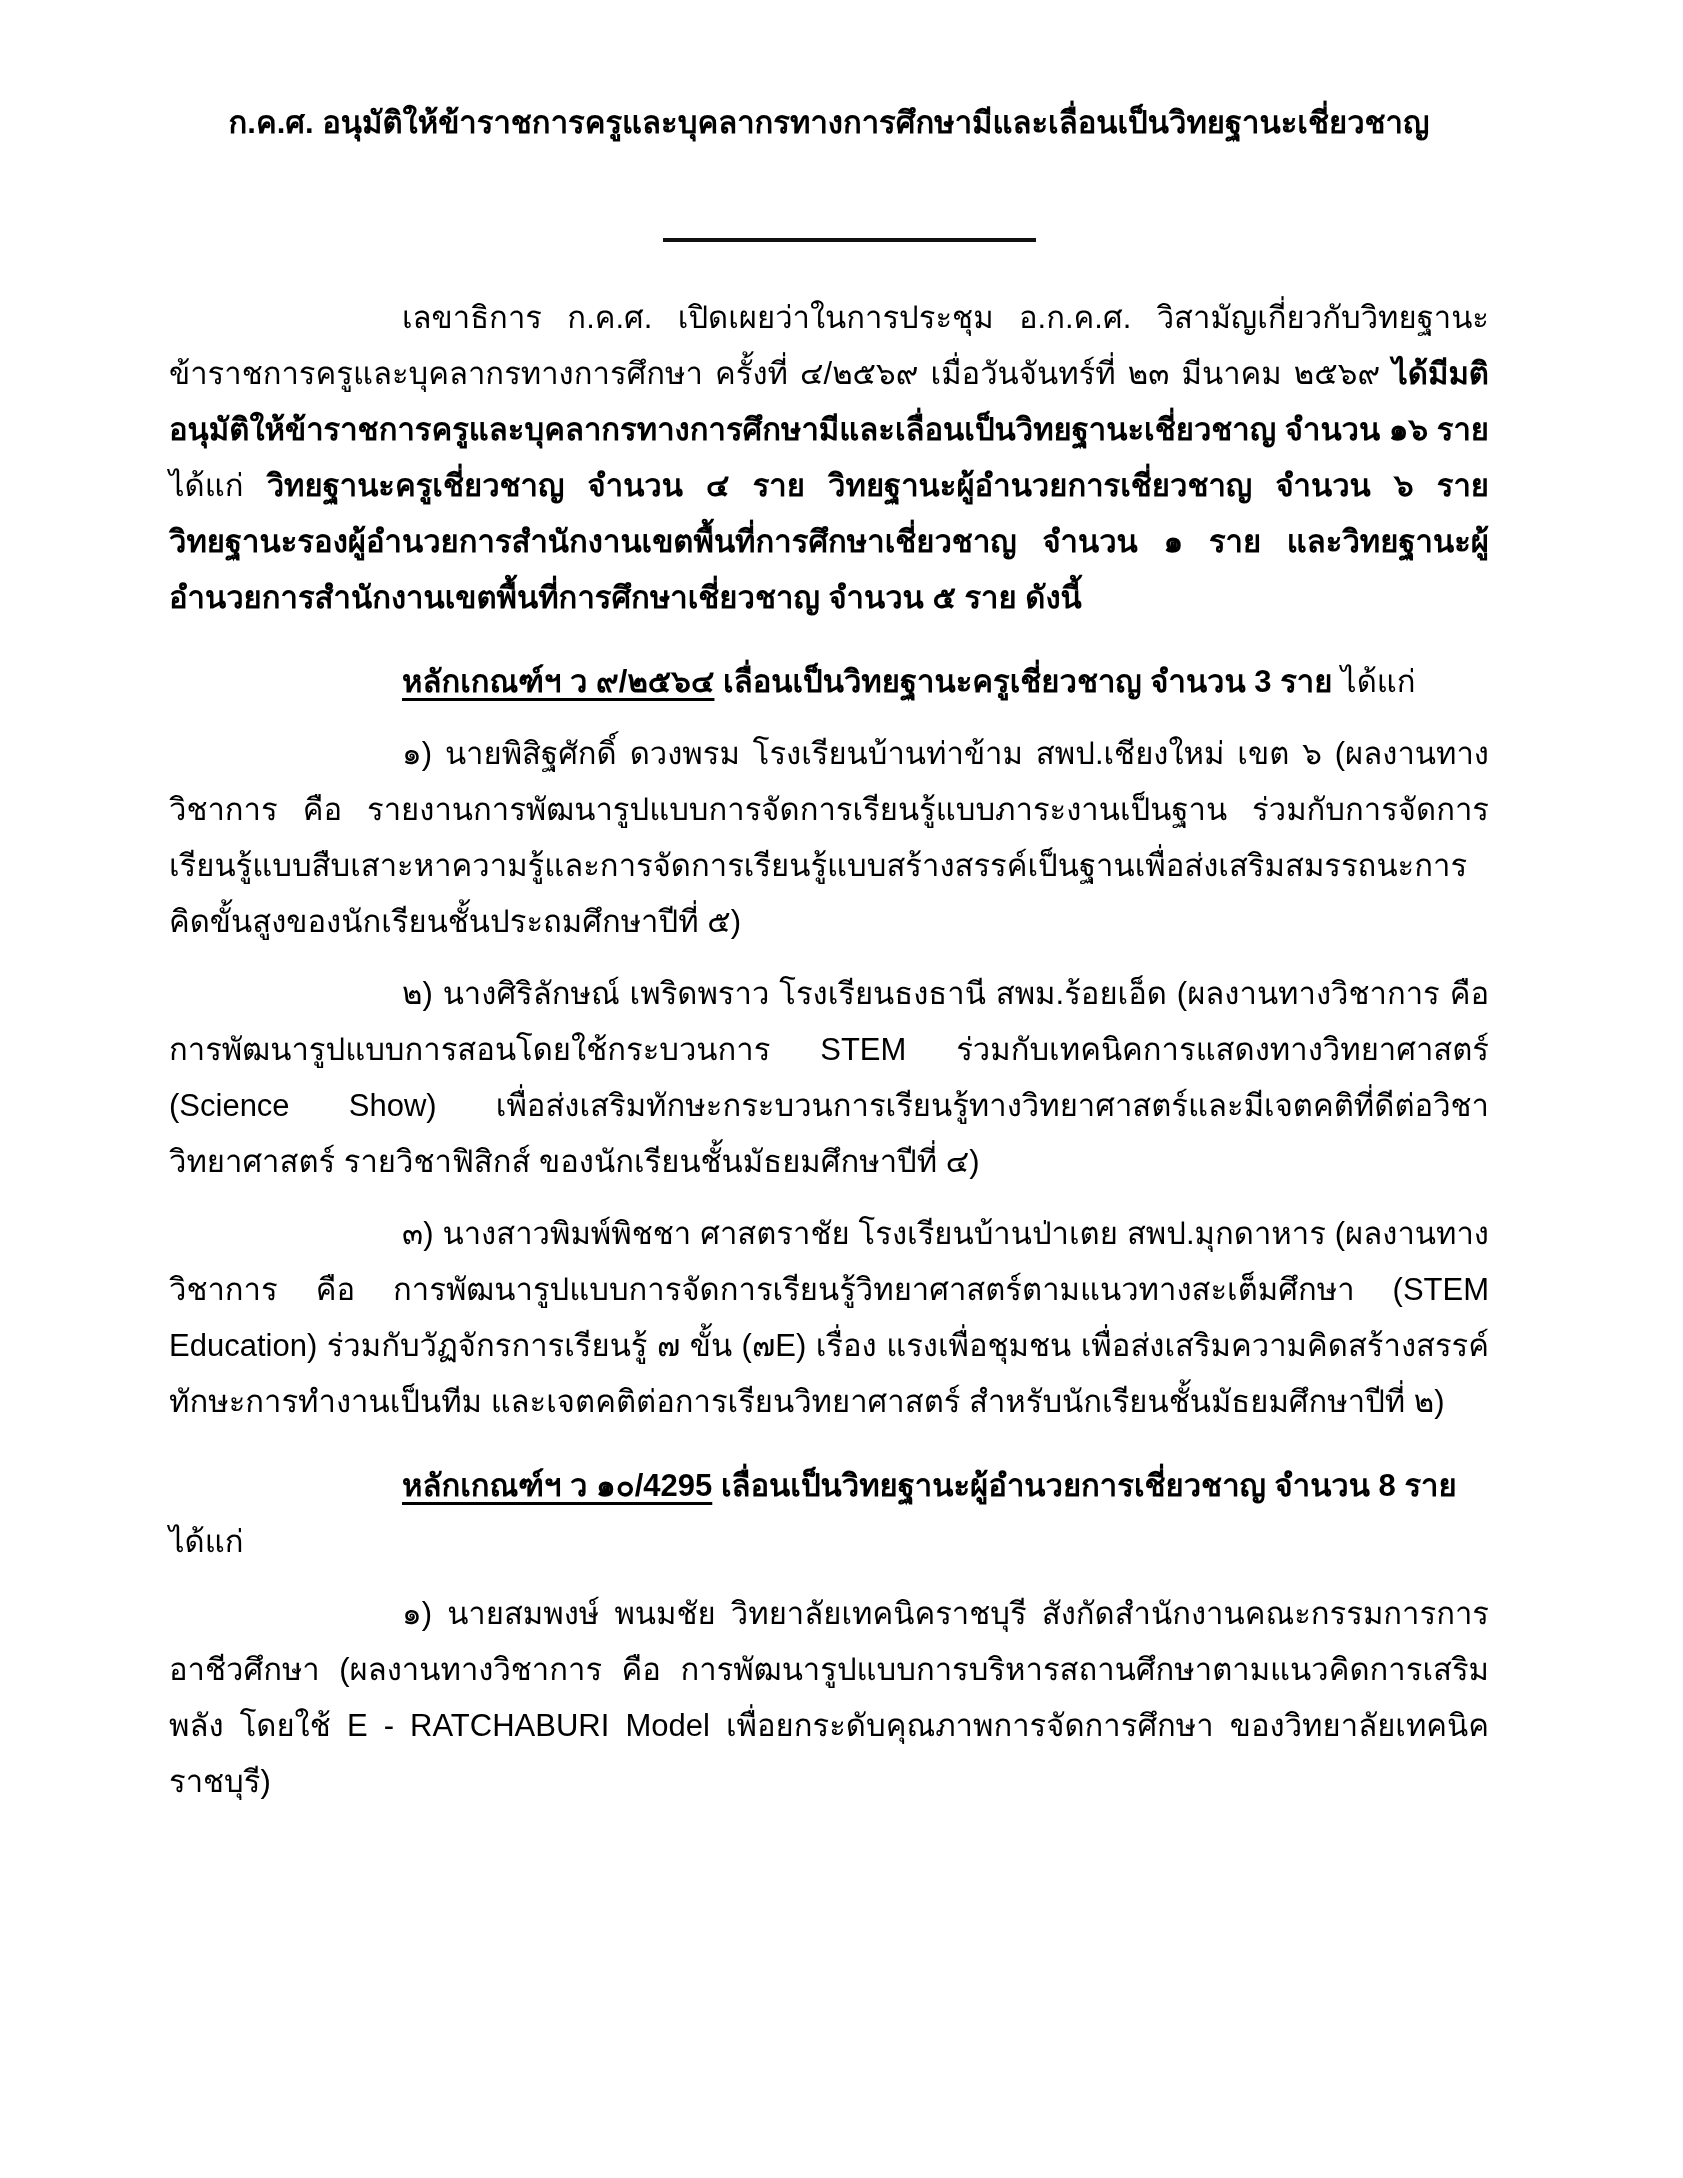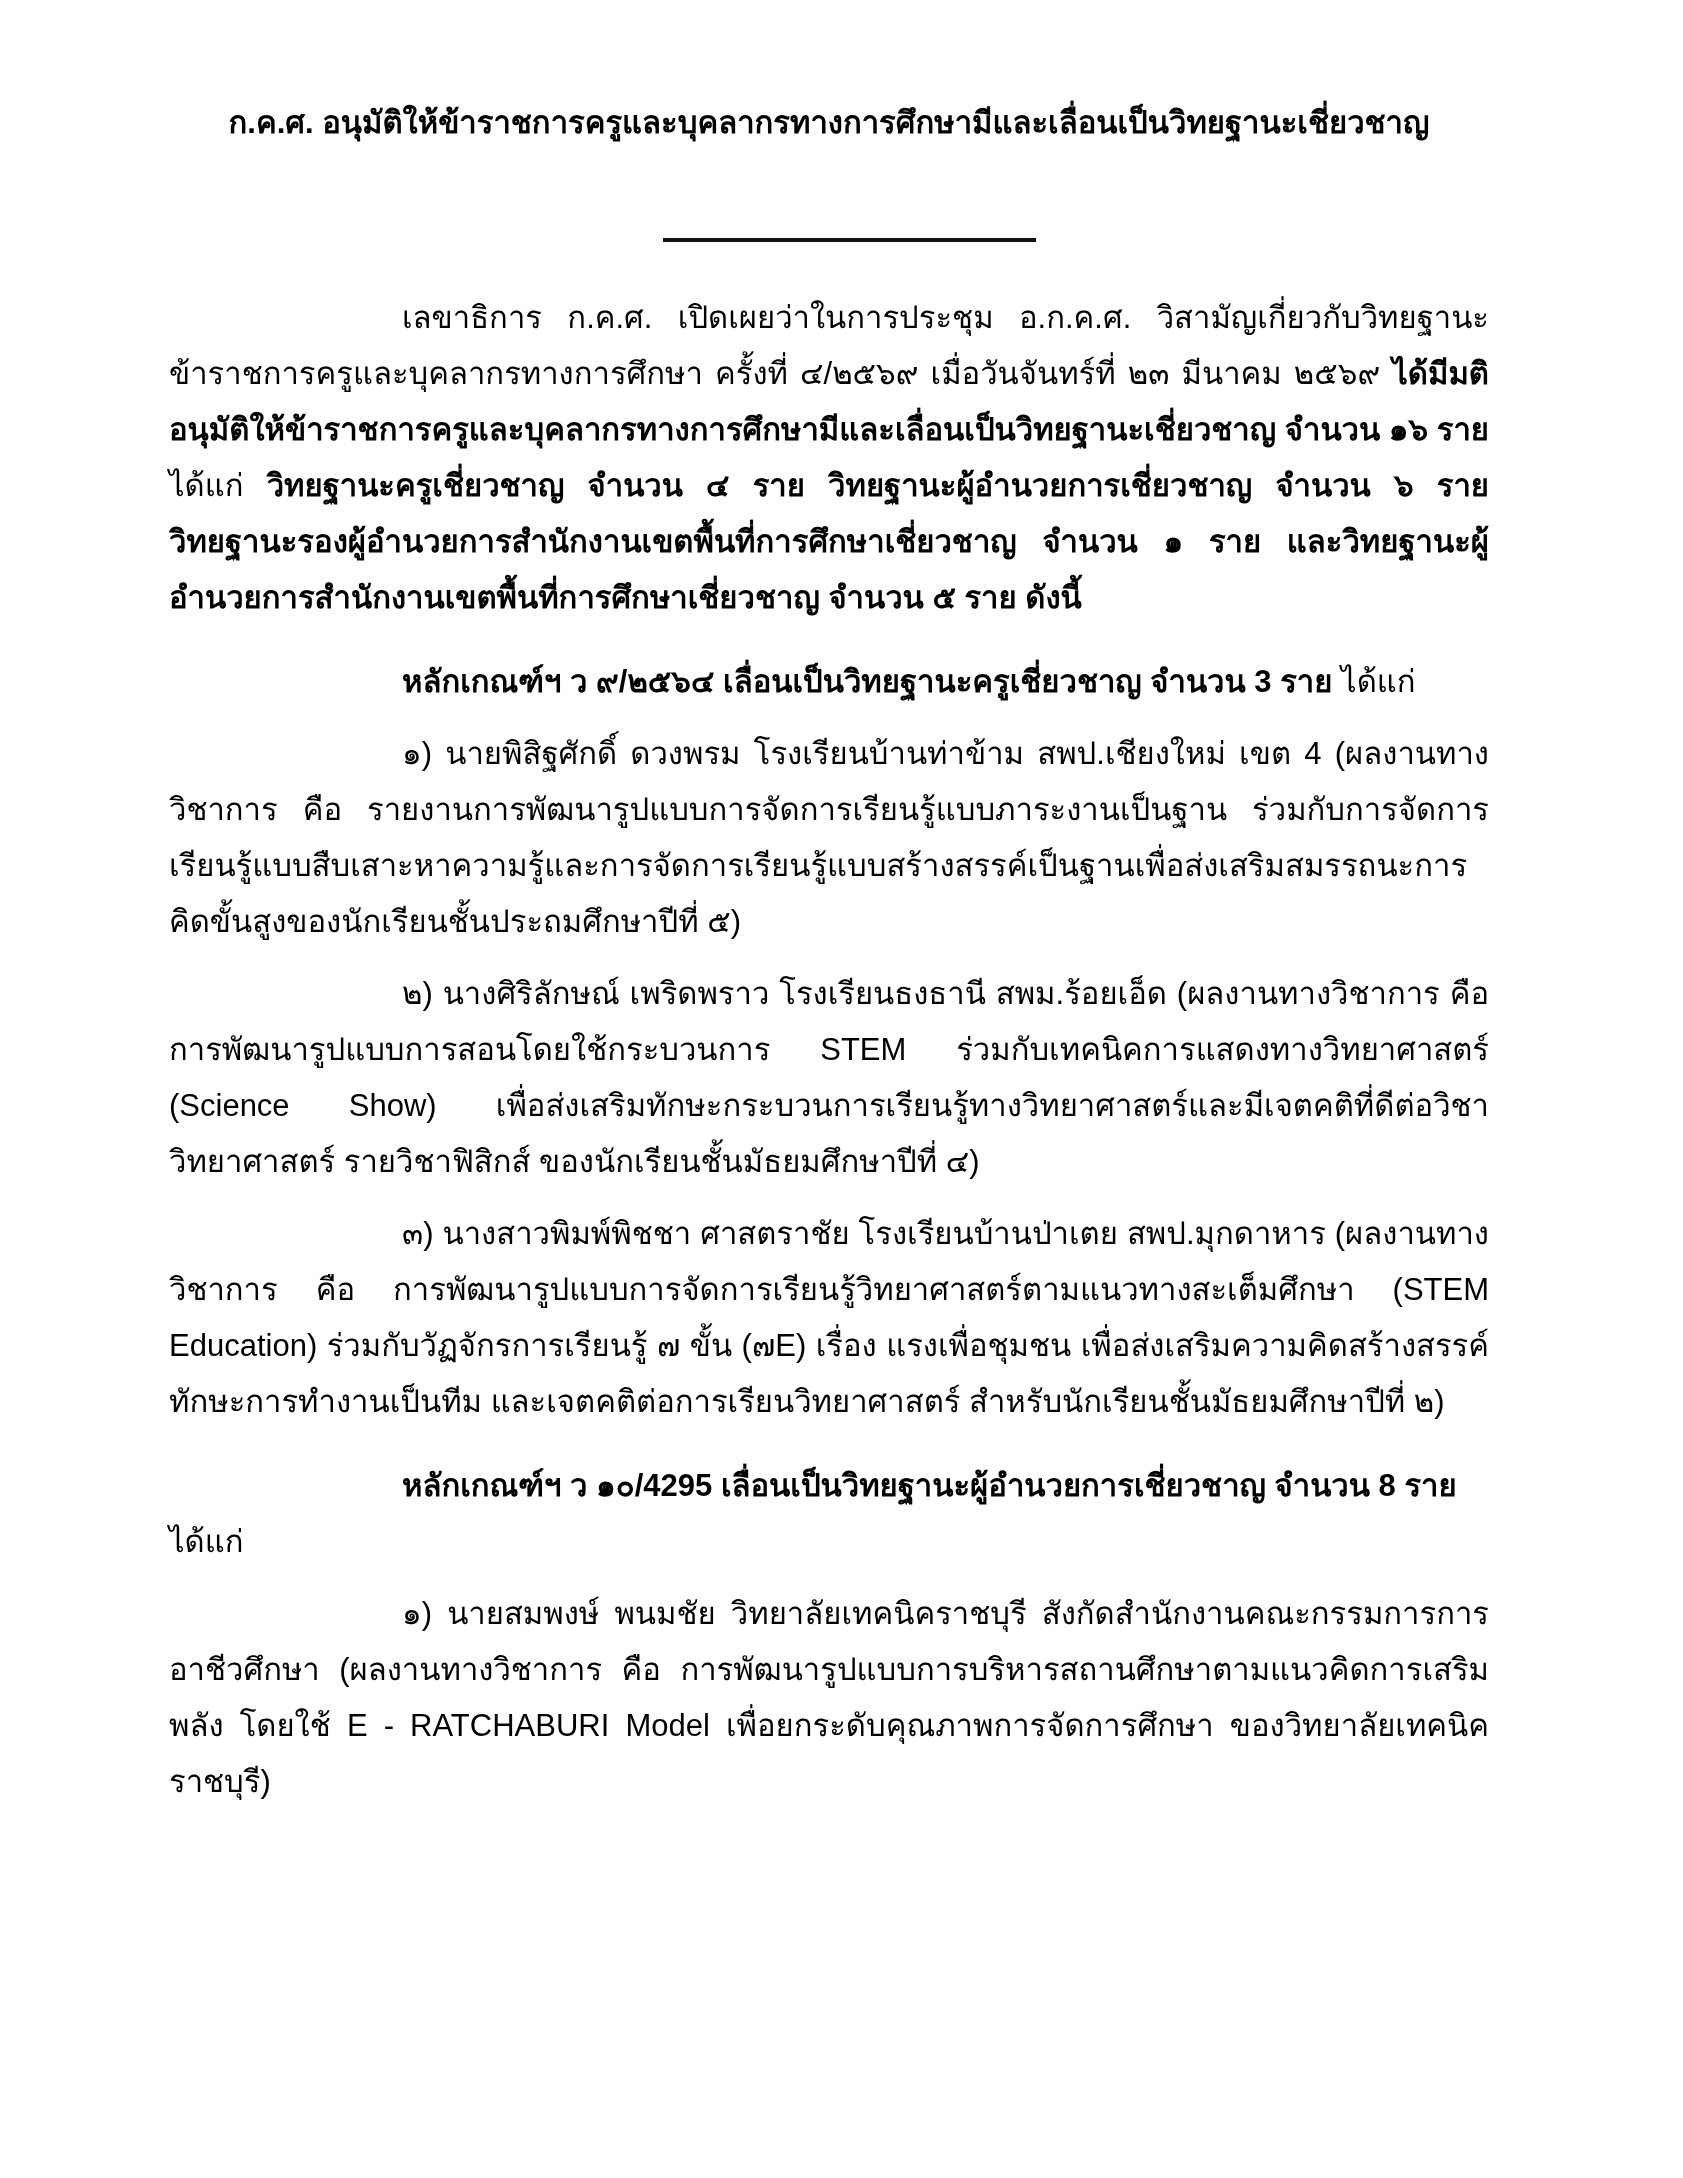--- a/index.html
+++ b/index.html
@@ -40,33 +40,33 @@
   .block {
     margin: 16px;
     text-align: justify;
     text-indent: 233px;
   }
   .block.section-header {
     margin-top: 28px;
     text-align: left;
   }
   .run-bold { font-weight: 700; }
-  .run-underline { text-underline-offset: 6px; text-align: right; }
+  .run-underline { text-decoration: underline; text-underline-offset: 6px; text-align: right; }
 </style>
 </head>
 <body>
 
 <div class="page">
   <h1 class="doc-title">ก.ค.ศ. อนุมัติให้ข้าราชการครูและบุคลากรทางการศึกษามีและเลื่อนเป็นวิทยฐานะเชี่ยวชาญ</h1>
 
   <div class="title-divider"></div>
 
   <div class="doc-body">
       <p class="block paragraph"><span class="">เลขาธิการ ก.ค.ศ. เปิดเผยว่าในการประชุม อ.ก.ค.ศ. วิสามัญเกี่ยวกับวิทยฐานะข้าราชการครูและบุคลากรทางการศึกษา ครั้งที่ ๔/๒๕๖๙ เมื่อวันจันทร์ที่ ๒๓ มีนาคม ๒๕๖๙ </span><span class="run-bold ">ได้มีมติอนุมัติให้ข้าราชการครูและบุคลากรทางการศึกษามีและเลื่อนเป็นวิทยฐานะเชี่ยวชาญ จำนวน ๑๖ ราย </span><span class="">ได้แก่ </span><span class="run-bold ">วิทยฐานะครูเชี่ยวชาญ จำนวน ๔ ราย วิทยฐานะผู้อำนวยการเชี่ยวชาญ จำนวน ๖ ราย วิทยฐานะรองผู้อำนวยการสำนักงานเขตพื้นที่การศึกษาเชี่ยวชาญ จำนวน ๑ ราย และวิทยฐานะผู้อำนวยการสำนักงานเขตพื้นที่การศึกษาเชี่ยวชาญ จำนวน ๕ ราย ดังนี้</span></p>
       <p class="block section-header"><span class="run-bold run-underline">หลักเกณฑ์ฯ ว ๙/๒๕๖๔</span><span class="run-bold "> เลื่อนเป็นวิทยฐานะครูเชี่ยวชาญ จำนวน 3 ราย</span><span class=""> ได้แก่</span></p>
-      <p class="block list-item"><span class="">๑) นายพิสิฐศักดิ์ ดวงพรม โรงเรียนบ้านท่าข้าม สพป.เชียงใหม่ เขต 4 (ผลงานทางวิชาการ คือ รายงานการพัฒนารูปแบบการจัดการเรียนรู้แบบภาระงานเป็นฐาน ร่วมกับการจัดการเรียนรู้แบบสืบเสาะหาความรู้และการจัดการเรียนรู้แบบสร้างสรรค์เป็นฐานเพื่อส่งเสริมสมรรถนะการคิดขั้นสูงของนักเรียนชั้นประถมศึกษาปีที่ ๕)</span></p>
+      <p class="block list-item"><span class="">๑) นายพิสิฐศักดิ์ ดวงพรม โรงเรียนบ้านท่าข้าม สพป.เชียงใหม่ เขต ๖ (ผลงานทางวิชาการ คือ รายงานการพัฒนารูปแบบการจัดการเรียนรู้แบบภาระงานเป็นฐาน ร่วมกับการจัดการเรียนรู้แบบสืบเสาะหาความรู้และการจัดการเรียนรู้แบบสร้างสรรค์เป็นฐานเพื่อส่งเสริมสมรรถนะการคิดขั้นสูงของนักเรียนชั้นประถมศึกษาปีที่ ๕)</span></p>
       <p class="block list-item"><span class="">๒) นางศิริลักษณ์ เพริดพราว โรงเรียนธงธานี สพม.ร้อยเอ็ด (ผลงานทางวิชาการ คือ การพัฒนารูปแบบการสอนโดยใช้กระบวนการ STEM ร่วมกับเทคนิคการแสดงทางวิทยาศาสตร์ (Science Show) เพื่อส่งเสริมทักษะกระบวนการเรียนรู้ทางวิทยาศาสตร์และมีเจตคติที่ดีต่อวิชาวิทยาศาสตร์ รายวิชาฟิสิกส์ ของนักเรียนชั้นมัธยมศึกษาปีที่ ๔)</span></p>
       <p class="block list-item"><span class="">๓) นางสาวพิมพ์พิชชา ศาสตราชัย โรงเรียนบ้านป่าเตย สพป.มุกดาหาร (ผลงานทางวิชาการ คือ การพัฒนารูปแบบการจัดการเรียนรู้วิทยาศาสตร์ตามแนวทางสะเต็มศึกษา (STEM Education) ร่วมกับวัฏจักรการเรียนรู้ ๗ ขั้น (๗E) เรื่อง แรงเพื่อชุมชน เพื่อส่งเสริมความคิดสร้างสรรค์ ทักษะการทำงานเป็นทีม และเจตคติต่อการเรียนวิทยาศาสตร์ สำหรับนักเรียนชั้นมัธยมศึกษาปีที่ ๒)</span></p>
       <p class="block section-header"><span class="run-bold run-underline">หลักเกณฑ์ฯ ว ๑๐/4295</span><span class="run-bold "> เลื่อนเป็นวิทยฐานะผู้อำนวยการเชี่ยวชาญ จำนวน 8 ราย</span><span class=""> ได้แก่</span></p>
       <p class="block list-item"><span class="">๑) นายสมพงษ์ พนมชัย วิทยาลัยเทคนิคราชบุรี สังกัดสำนักงานคณะกรรมการการอาชีวศึกษา (ผลงานทางวิชาการ คือ การพัฒนารูปแบบการบริหารสถานศึกษาตามแนวคิดการเสริมพลัง โดยใช้ E - RATCHABURI Model เพื่อยกระดับคุณภาพการจัดการศึกษา ของวิทยาลัยเทคนิคราชบุรี)</span></p>
     </div>
 </div>
 
 
 </body></html>

